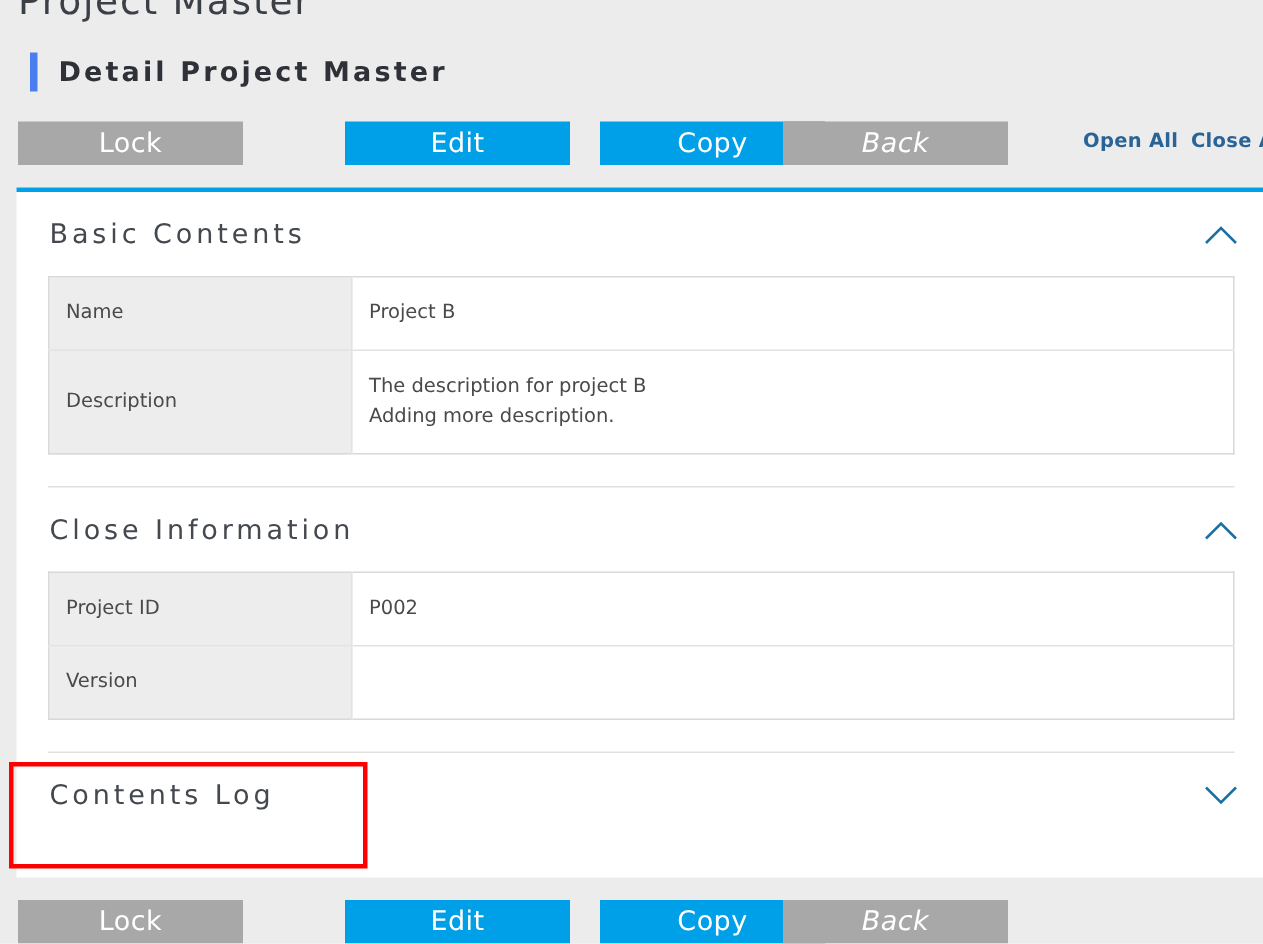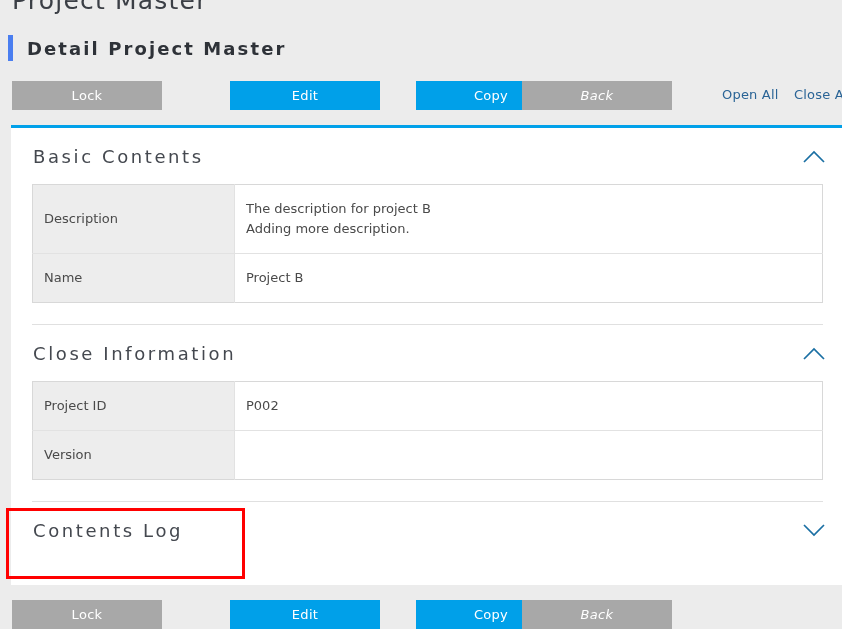--- a/index.html
+++ b/index.html
@@ -12,53 +12,53 @@
   #root { position:relative; width:842px; height:479px; }
 
   
   .page-title {
     position:absolute; left:12px; top:-14px;
     font-family:"DejaVu Sans", sans-serif;
     font-size:25px; font-weight:400; color:#3b3f46;
     letter-spacing:1.2px; white-space:nowrap;
   }
   .detail-head {
-    position:absolute; left:8px; top:33px;
+    position:absolute; left:20px; top:33px;
     display:flex; align-items:center; height:30px;
   }
   .accent-bar { width:5px; height:26px; background:#4a7ef0; flex:0 0 auto; }
   .detail-title {
     margin-left:14px;
     font-size:18px; font-weight:bold; color:#2e3238;
     letter-spacing:2.1px; white-space:nowrap;
   }
 
   
   .toolbar { position:absolute; left:0; width:842px; height:34px; }
   .toolbar.top { top:81px; }
   .toolbar.bottom { top:600px; }
   .btn {
     position:absolute; top:0; height:29px;
     border:none; color:#ffffff;
     font-family:"DejaVu Sans", sans-serif;
-    font-size:13px; letter-spacing:.3px;
+    font-size:18px; letter-spacing:.3px;
     display:flex; align-items:center; justify-content:center;
     cursor:pointer; user-select:none;
   }
   .btn.gray { background:#a8a8a8; }
   .btn.blue { background:#00a0e9;margin-left:48px; }
   .btn.b0 { left:12px;  width:150px; }
   .btn.b1 { left:182px; width:150px; }
-  .btn.b2 { left:368px; width:150px; }
+  .btn.b2 { left:352px; width:150px; }
   .btn.b3 { left:522px; width:150px;font-style:italic; }
 
   .toplink {
     position:absolute; top:6px;
     font-size:13px; color:#2a6496; cursor:pointer;
-    letter-spacing:.2px; white-space:nowrap;
+    letter-spacing:.2px; white-space:nowrap;font-weight:bold;
   }
   .toplink.l0 { left:722px; }
   .toplink.l1 { left:794px; }
 
   
   .panel {
     position:absolute; left:11px; top:125px;
     width:831px; height:460px;
     background:#ffffff;
     border-top:3px solid #00a0e9;
@@ -150,30 +150,30 @@
         <div class="chev">
           <svg width="22" height="13" viewBox="0 0 22 13">
             <polyline points="1,12 11,2 21,12" fill="none" stroke="#1a6fa3" stroke-width="1.7"></polyline>
           </svg>
         </div>
       </div>
       <div class="tbl-wrap">
         <table class="dtable">
           <tbody>
               <tr>
+            <td class="lbl">Name</td>
+            <td class="val">
+              <span class="line">Project B</span>
+            </td>
+          </tr>
+          <tr>
             <td class="lbl">Description</td>
             <td class="val">
               <span class="line">The description for project B</span>
               <span class="line">Adding more description.</span>
-            </td>
-          </tr>
-          <tr>
-            <td class="lbl">Name</td>
-            <td class="val">
-              <span class="line">Project B</span>
             </td>
           </tr>
         </tbody>
           </table>
       </div>
       <div class="divider"></div>
     </div>
 
     <div class="section">
       <div class="section-head">

